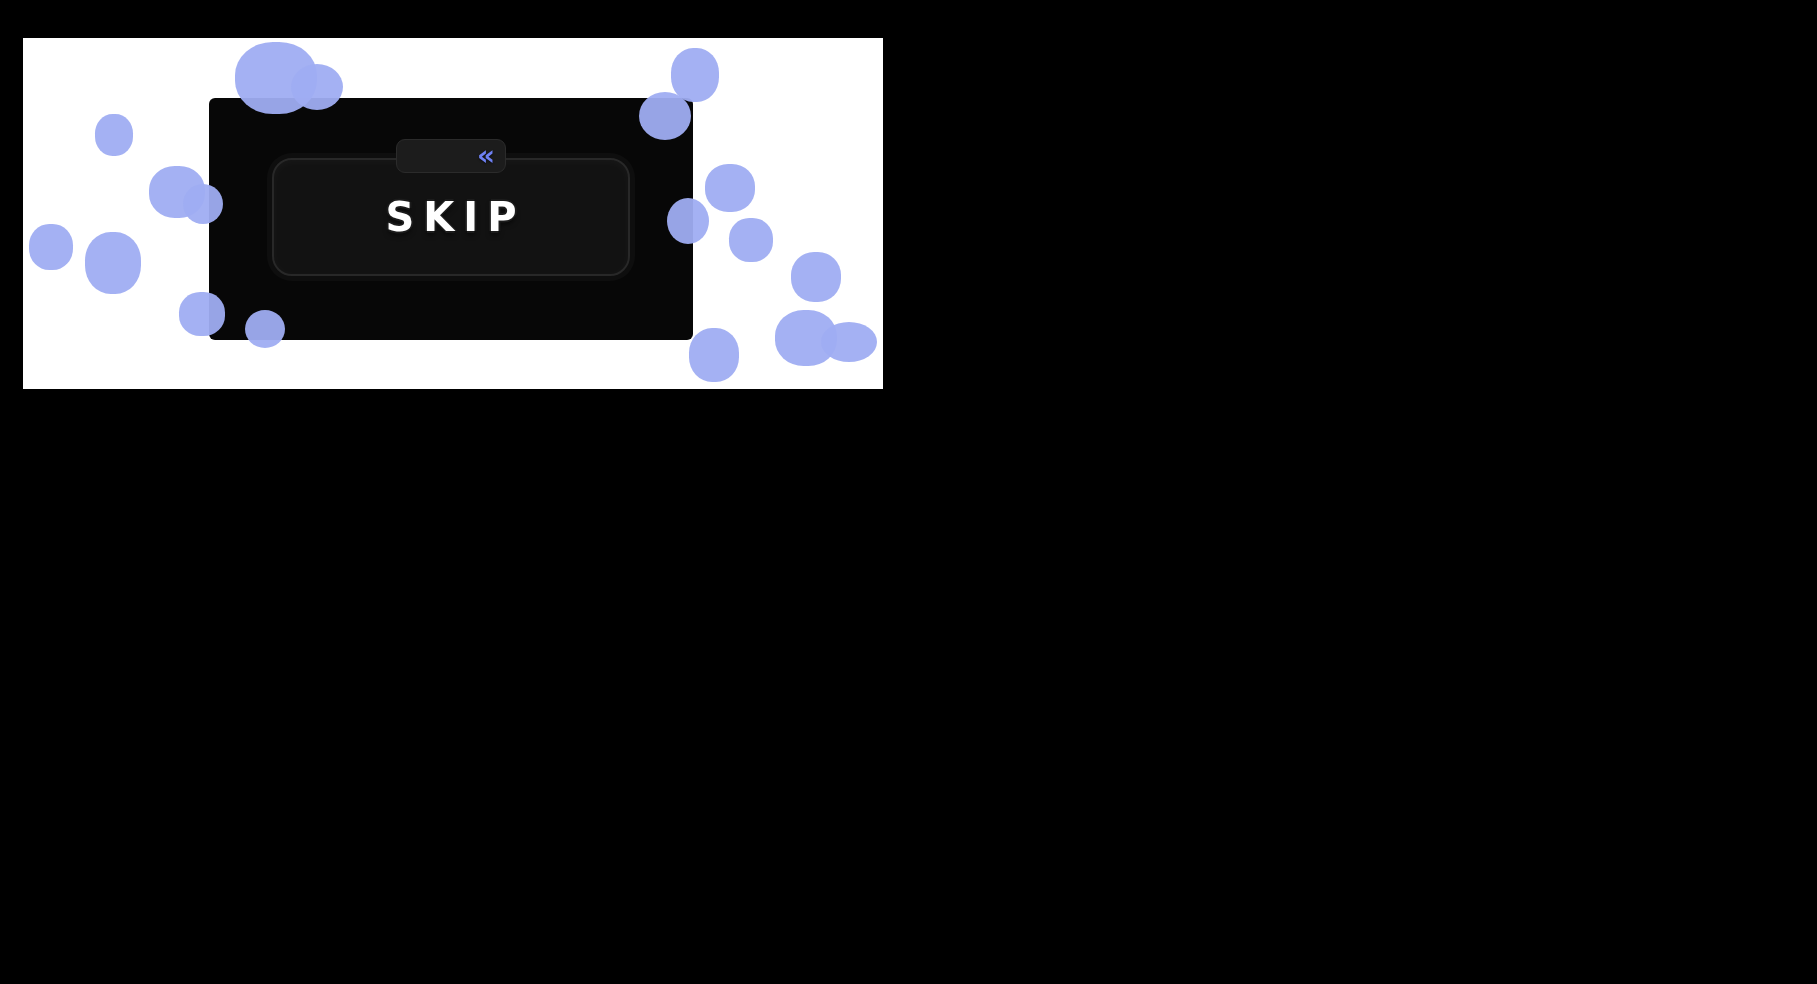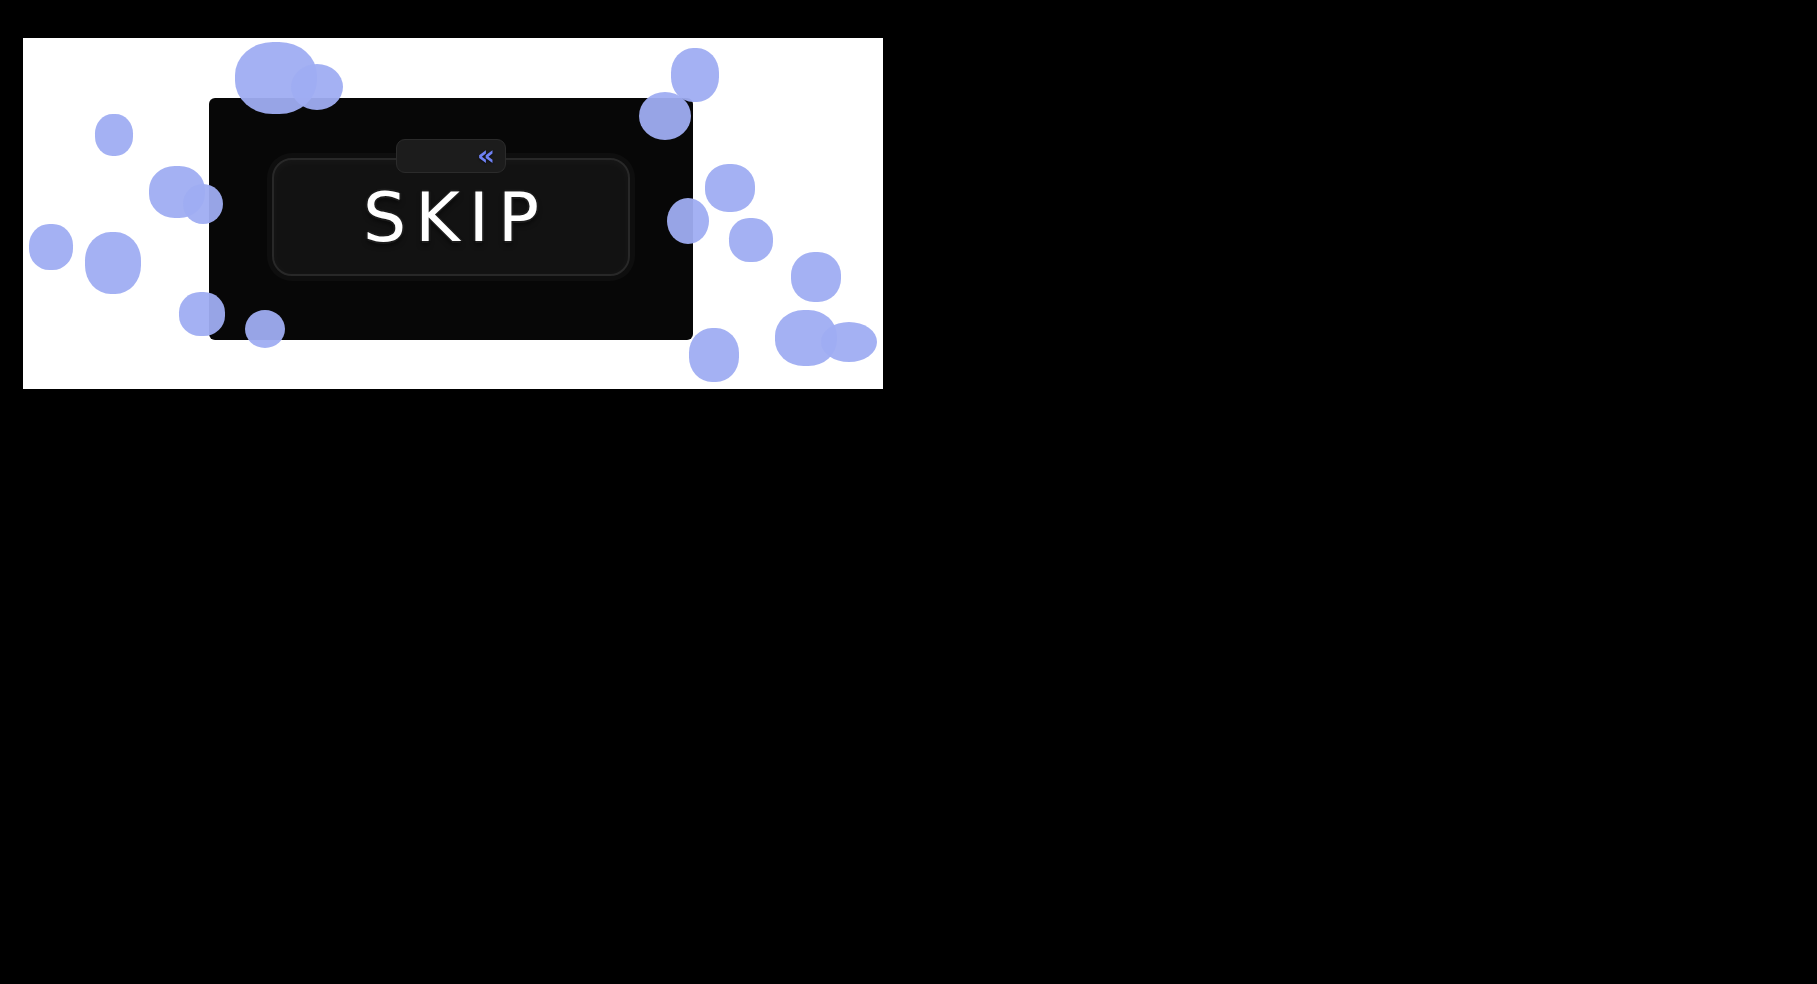--- a/index.html
+++ b/index.html
@@ -62,22 +62,22 @@
     border-radius: 20px;
     box-shadow: 0 0 0 5px rgba(255,255,255,0.03), inset 0 2px 10px rgba(255,255,255,0.03);
     display: flex;
     align-items: center;
     justify-content: center;
     z-index: 2;
     cursor: pointer;
   }
   .skip-label {
     color: var(--skip-text, #ffffff);
-    font-size: 68px;
-    font-weight: normal;
+    font-size: 40px;
+    font-weight: bold;
     letter-spacing: 9px;
     padding-left: 9px; 
     text-shadow:
       2px 0 0 #1c1c1c, -2px 0 0 #1c1c1c,
       0 2px 0 #1c1c1c, 0 -2px 0 #1c1c1c,
       0 4px 5px rgba(0,0,0,0.55);
   }
 
   
   .splats-layer {

